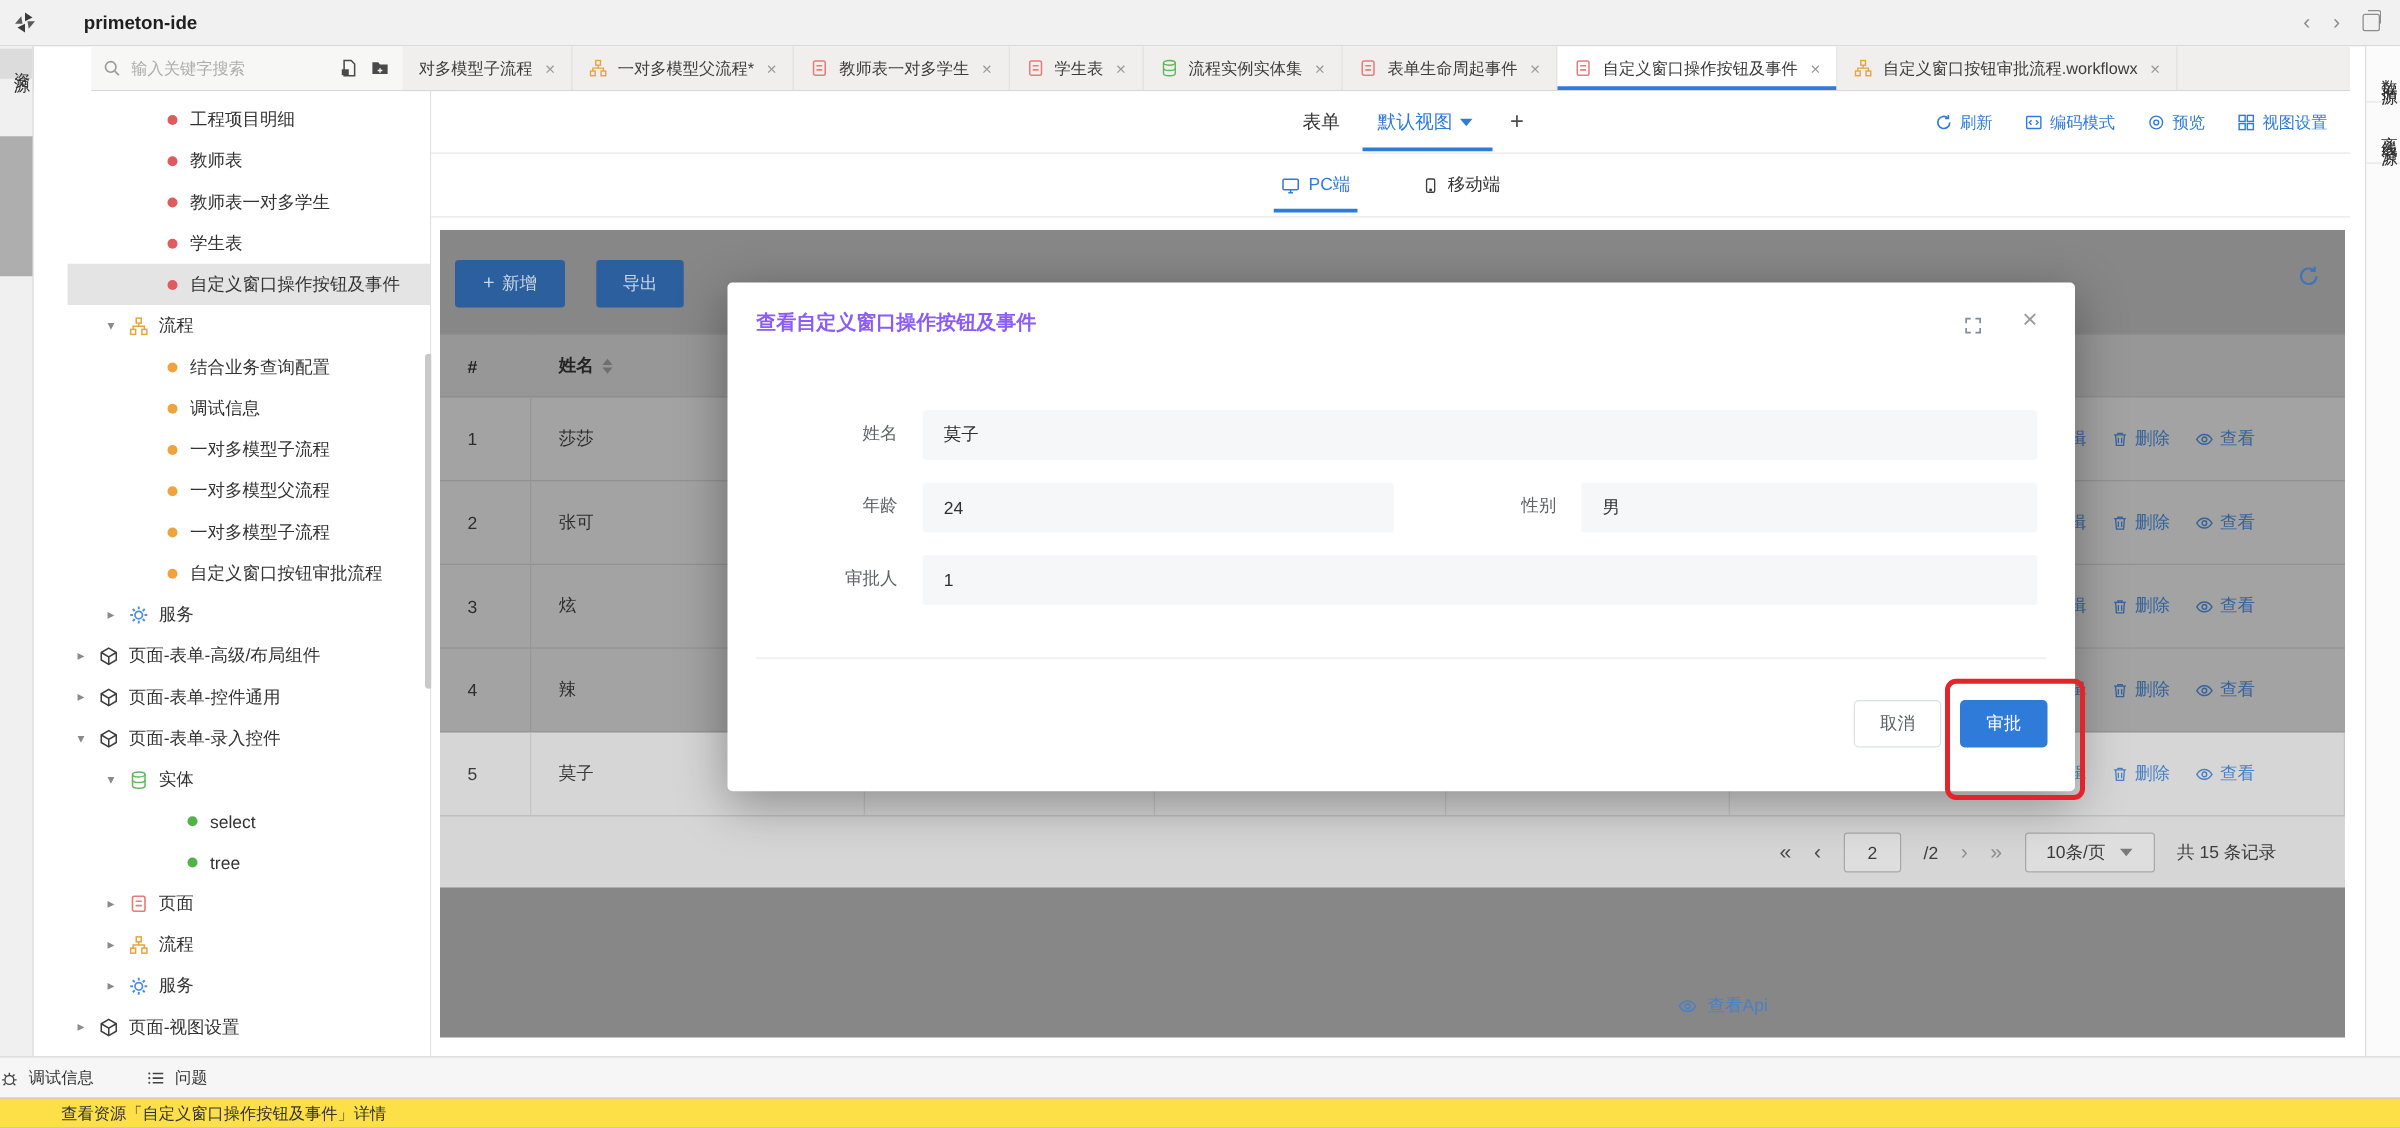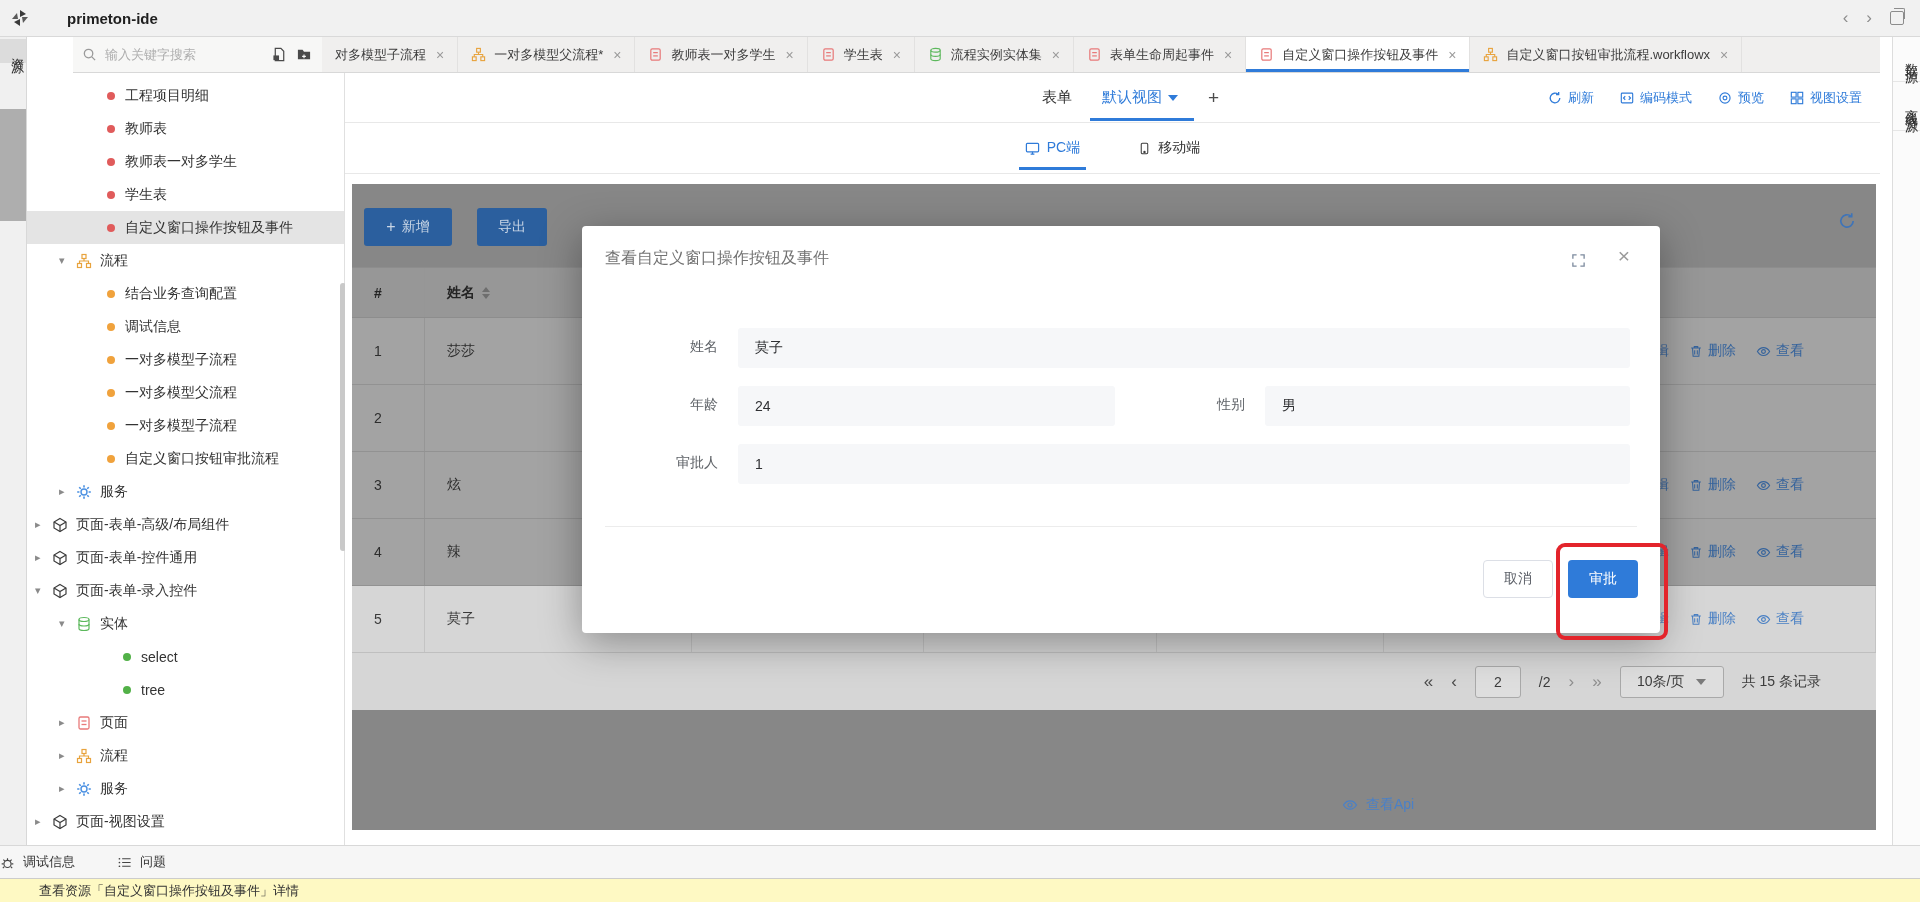--- a/index.html
+++ b/index.html
@@ -34,21 +34,21 @@
   .tab .close::before{content:'×';}
   .tab.active{background:#fff;}
   .tab.active::after{content:'';position:absolute;left:0;right:0;bottom:0;height:3px;background:#2f7bd9;}
 
   
   .rightstrip{position:absolute;right:0;top:37px;width:28px;bottom:57px;background:#fbfbfb;border-left:1px solid #ddd;box-sizing:border-box;}
   .rightstrip .vlabel{writing-mode:vertical-rl;letter-spacing:4px;font-size:13px;color:#2e2e2e;padding:16px 0;width:100%;text-align:center;display:block;border-bottom:1px solid #e6e6e6;box-sizing:border-box;}
 
   
   .sidebar{position:absolute;left:27px;top:73px;width:318px;bottom:57px;background:#fff;border-right:1px solid #e0e0e0;box-sizing:border-box;overflow:hidden;padding-top:6px;}
-  .tree-item{height:33px;display:flex;align-items:center;font-size:14px;color:#333;white-space:nowrap;}
+  .tree-item{height:33px;display:flex;align-items:center;font-size:14px;color:#333;white-space:nowrap;margin-left:27px;}
   .tree-item.selected{background:#e4e4e4;}
   .depth-0{padding-left:8px;}
   .depth-1{padding-left:32px;}
   .depth-2{padding-left:80px;}
   .depth-3{padding-left:96px;}
   .arrow{width:17px;font-size:11px;color:#8a8a8a;flex:0 0 auto;}
   .arrow.down::before{content:'▾';}
   .arrow.right::before{content:'▸';}
   .bullet{width:8px;height:8px;border-radius:50%;margin-right:10px;flex:0 0 auto;}
   .bullet-red .bullet{background:#e05b5b;}
@@ -100,34 +100,34 @@
   .pg-nav{font-size:17px;color:#4a4a4a;}
   .pg-nav.disabled{color:#8f8f8f;}
   .pg-page-box{width:46px;height:32px;border:1px solid #a9a9a9;background:#dedede;border-radius:3px;display:flex;align-items:center;justify-content:center;box-sizing:border-box;}
   .pg-size-box{min-width:104px;height:32px;border:1px solid #a9a9a9;background:#dedede;border-radius:3px;display:flex;align-items:center;justify-content:center;gap:12px;box-sizing:border-box;padding:0 10px;}
   .pg-caret{width:0;height:0;border-left:5px solid transparent;border-right:5px solid transparent;border-top:6px solid #7a7a7a;}
   .api-link{position:absolute;left:990px;top:612px;display:flex;align-items:center;gap:8px;color:#4a80c7;font-size:14px;}
 
   
   .modal{position:absolute;left:582px;top:226px;width:1078px;height:407px;background:#fff;border-radius:4px;
          box-shadow:0 10px 40px rgba(0,0,0,.35);z-index:20;}
-  .modal-title{position:absolute;left:23px;top:22px;font-size:16px;font-weight:400;color:#737373;}
+  .modal-title{position:absolute;left:23px;top:22px;font-size:16px;font-weight:700;color:#8b5cf6;}
   .modal-expand{position:absolute;right:74px;top:27px;color:#7d8b9e;}
   .modal-close{position:absolute;right:30px;top:18px;color:#9a9a9a;font-size:21px;}
   .m-label{position:absolute;font-size:14px;color:#5f6368;text-align:right;width:136px;left:0;}
   .m-input{position:absolute;height:40px;background:#f6f7f9;border-radius:3px;display:flex;align-items:center;padding-left:17px;font-size:14px;color:#2f3033;box-sizing:border-box;}
   .m-divider{position:absolute;left:23px;right:23px;top:300px;height:1px;background:#ececec;}
   .btn-cancel{position:absolute;left:901px;top:334px;width:70px;height:38px;border:1px solid #dcdfe6;border-radius:4px;background:#fff;color:#5a5e66;font-size:14px;display:flex;align-items:center;justify-content:center;box-sizing:border-box;}
   .btn-approve{position:absolute;left:986px;top:334px;width:70px;height:38px;background:#2f7bd9;border-radius:4px;color:#fff;font-size:14px;display:flex;align-items:center;justify-content:center;}
   .red-annotation{position:absolute;left:1556px;top:543px;width:112px;height:97px;border:4px solid #e3242b;border-radius:9px;z-index:30;box-sizing:border-box;}
 
   
   .bottombar{position:absolute;left:0;right:0;bottom:24px;height:33px;background:#f6f6f6;border-top:1px solid #d8d8d8;display:flex;align-items:center;gap:42px;font-size:13px;color:#333;box-sizing:border-box;}
   .bb-item{display:flex;align-items:center;gap:8px;}
-  .statusbar{position:absolute;left:0;right:0;bottom:0;height:24px;background:#fef9c3;border-top:1px solid #ccc;display:flex;align-items:center;padding-left:39px;font-size:13px;color:#333;box-sizing:border-box;}
+  .statusbar{position:absolute;left:0;right:0;bottom:0;height:24px;background:#fde047;border-top:1px solid #ccc;display:flex;align-items:center;padding-left:49px;font-size:13px;color:#333;box-sizing:border-box;}
 </style>
 </head>
 <body>
 
 <div class="titlebar">
   <span class="logo">
     <svg width="20" height="20" viewBox="0 0 20 20">
         <path d="M10 2l6 4-6 3z" fill="#3a3a3a"></path>
         <path d="M18 9l-5 6-1-6z" fill="#5a5a5a"></path>
         <path d="M10 18l-6-4 6-3z" fill="#3a3a3a"></path>
@@ -600,20 +600,21 @@
                 <svg width="15" height="15" viewBox="0 0 16 16" fill="none" stroke="currentColor" stroke-width="1.2">
                   <path d="M1.5 8s2.5-4.2 6.5-4.2S14.5 8 14.5 8 12 12.2 8 12.2 1.5 8 1.5 8z"></path>
                   <circle cx="8" cy="8" r="2"></circle>
                 </svg>
                 <span>查看</span>
               </span>
             </div>
           </div>
           <div class="trow">
             <div class="c">2</div>
+            <div class="c">张可</div>
             <div class="c"></div>
             <div class="c"></div>
             <div class="c"></div>
             <div class="c last actions">
               <span class="action">
                 <svg width="14" height="14" viewBox="0 0 16 16" fill="none" stroke="currentColor" stroke-width="1.2">
                   <path d="M2.5 13.5l1-3.5 7-7 2.5 2.5-7 7zM9.5 4l2.5 2.5"></path>
                 </svg>
                 <span>编辑</span>
               </span>

